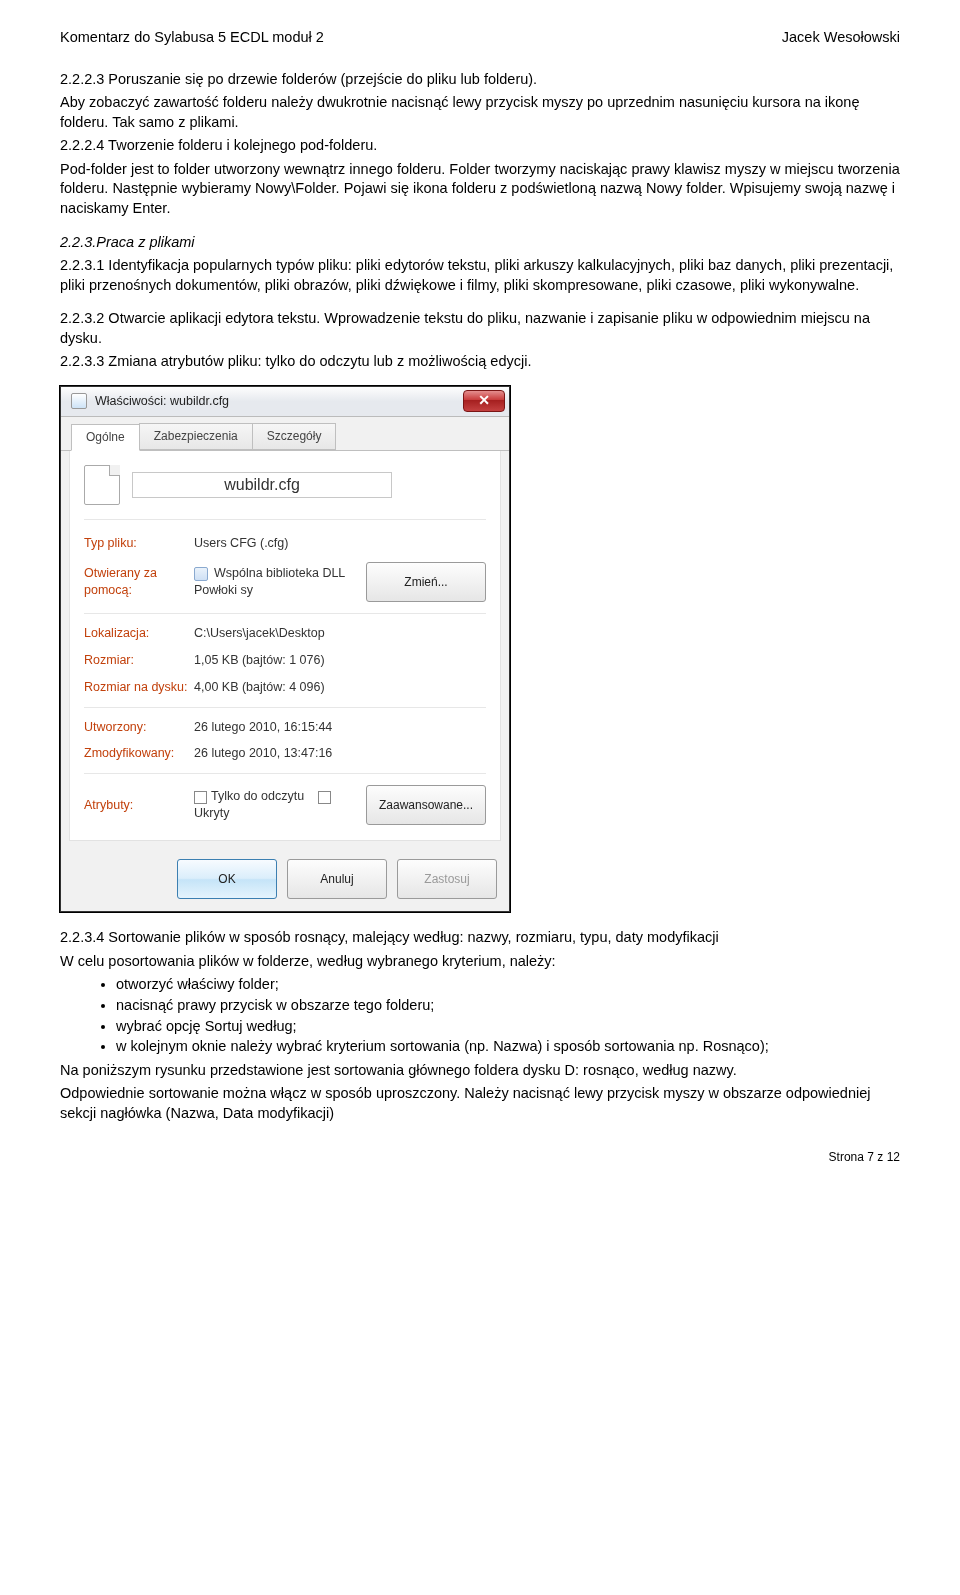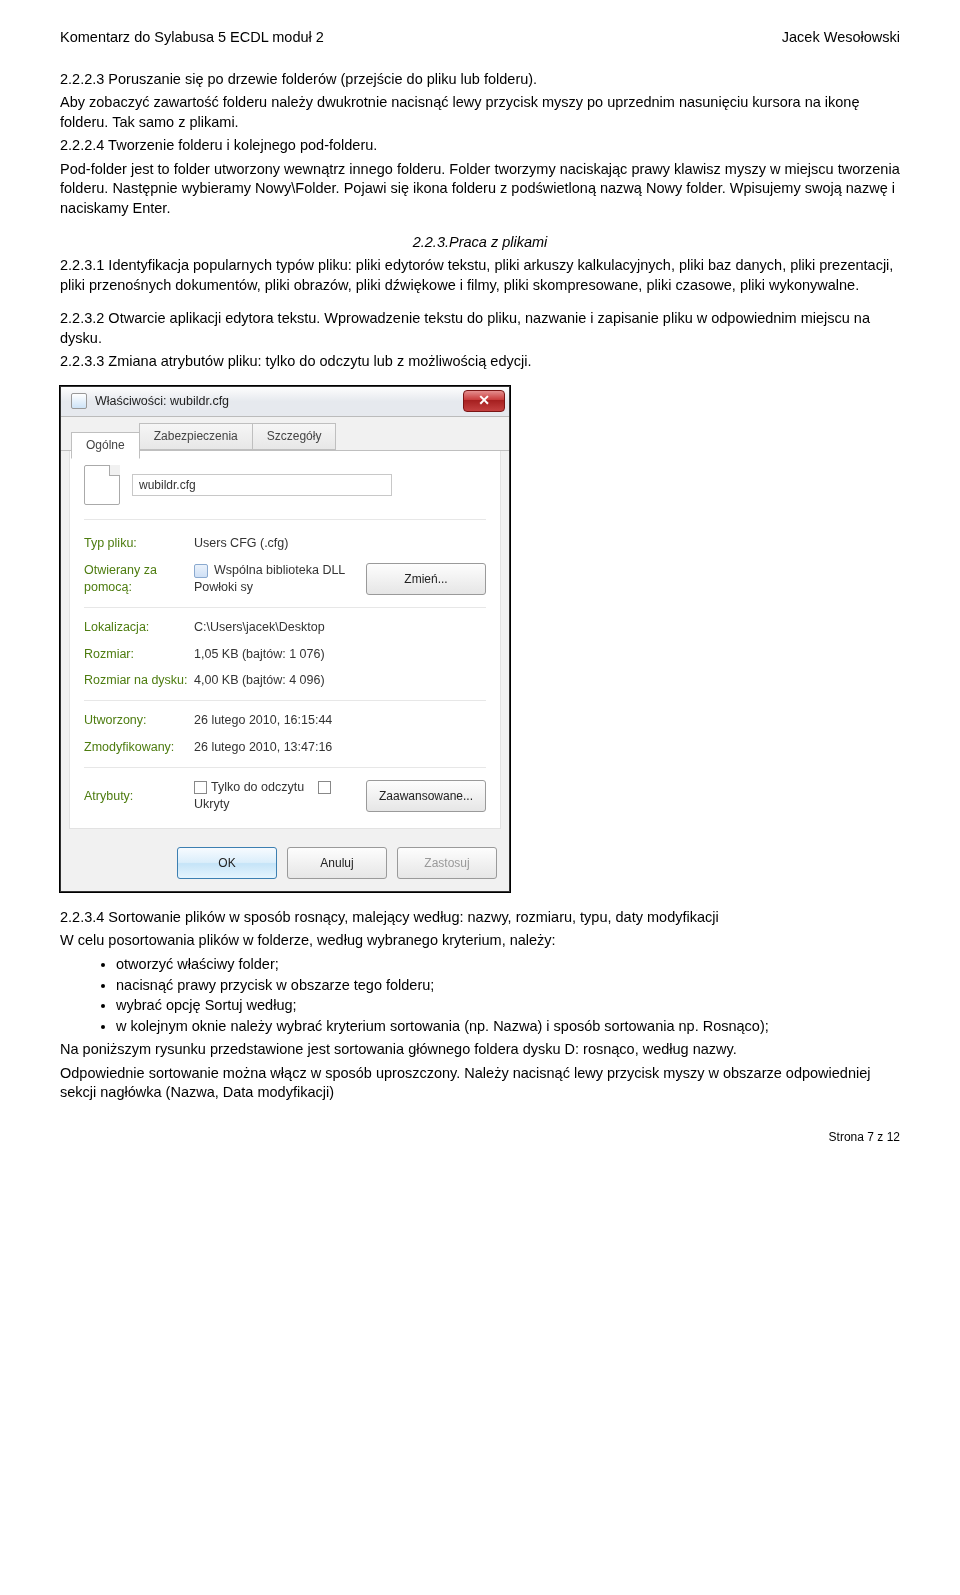--- a/index.html
+++ b/index.html
@@ -13,21 +13,21 @@
     line-height: 1.35;
   }
   .header-row {
     display: flex;
     justify-content: space-between;
     font-size: 14.5px;
     margin-bottom: 22px;
   }
   p { margin-bottom: 4px; }
   .para-block { margin-bottom: 14px; }
-  .italic { font-style: italic; text-align: center; }
+  .italic { font-style: italic; }
   ul.bullet { list-style: disc; padding-left: 56px; margin: 2px 0 4px 0; }
   ul.bullet li { margin: 1px 0; }
 
   
   .dialog {
     width: 450px;
     border: 1px solid #333;
     background: #f1f1f1;
     margin: 8px 0 16px 0;
     font-size: 12.5px;
@@ -66,21 +66,21 @@
   }
   .tab {
     padding: 4px 14px 5px 14px;
     font-size: 12px;
     color:#444;
     border:1px solid #bfbfbf;
     background: linear-gradient(#f6f6f6,#e7e7e7);
     margin-right:-1px;
     cursor:pointer;
   }
-  .tab.active { background:#fff; border-bottom:1px solid #fff; position:relative; top:9px; }
+  .tab.active { background:#fff; border-bottom:1px solid #fff; position:relative; top:1px; }
   .dlg-body {
     background:#fff;
     margin: 0 8px 8px 8px;
     padding: 14px 14px 10px 14px;
     border:1px solid #e2e2e2;
     border-top:none;
   }
   .file-top {
     display:flex; align-items:center; gap:12px;
     padding-bottom: 14px;
@@ -92,36 +92,36 @@
     border:1px solid #aaa;border-radius:2px;
     position:relative;background:#fff;
     display:flex;align-items:center;justify-content:center;
   }
   .file-icon::before{
     content:"";position:absolute;top:-1px;right:-1px;
     width:10px;height:10px;background:#f1f1f1;
     border-left:1px solid #aaa;border-bottom:1px solid #aaa;
   }
   .filename-input{
-    border:1px solid #c8c8c8;padding:3px 6px;width:260px;font-size:12px;
-    color:#333;background:#fff;
+    border:1px solid #c8c8c8;padding:3px 6px;width:260px;font-size:16px;
+    color:#333;background:#fff;text-align:center;
   }
   .field-row{
     display:grid;
     grid-template-columns:110px 1fr;
     align-items:center;
     padding:5px 0;
   }
-  .field-row .label{color:#4d7c0f;}
+  .field-row .label{color:#c2410c;}
   .field-row .value{color:#333;}
   .field-row.with-btn{grid-template-columns:110px 1fr 120px;}
   .sep{height:1px;background:#e7e7e7;margin:6px 0;}
   .btn{
     display:inline-flex;align-items:center;justify-content:center;
-    min-width:100px;height:32px;
+    min-width:100px;height:40px;
     background:linear-gradient(#fdfdfd,#e6e6e6);
     border:1px solid #9a9a9a;border-radius:3px;
     font-size:12px;color:#222;cursor:pointer;
     padding:0 12px;
   }
   .btn.disabled{color:#9a9a9a;cursor:default;}
   .mini-icon{
     width:14px;height:14px;border:1px solid #8aa9cf;border-radius:2px;
     background:linear-gradient(#eaf2fb,#cfe0f5);display:inline-block;margin-right:6px;
     vertical-align:middle;

